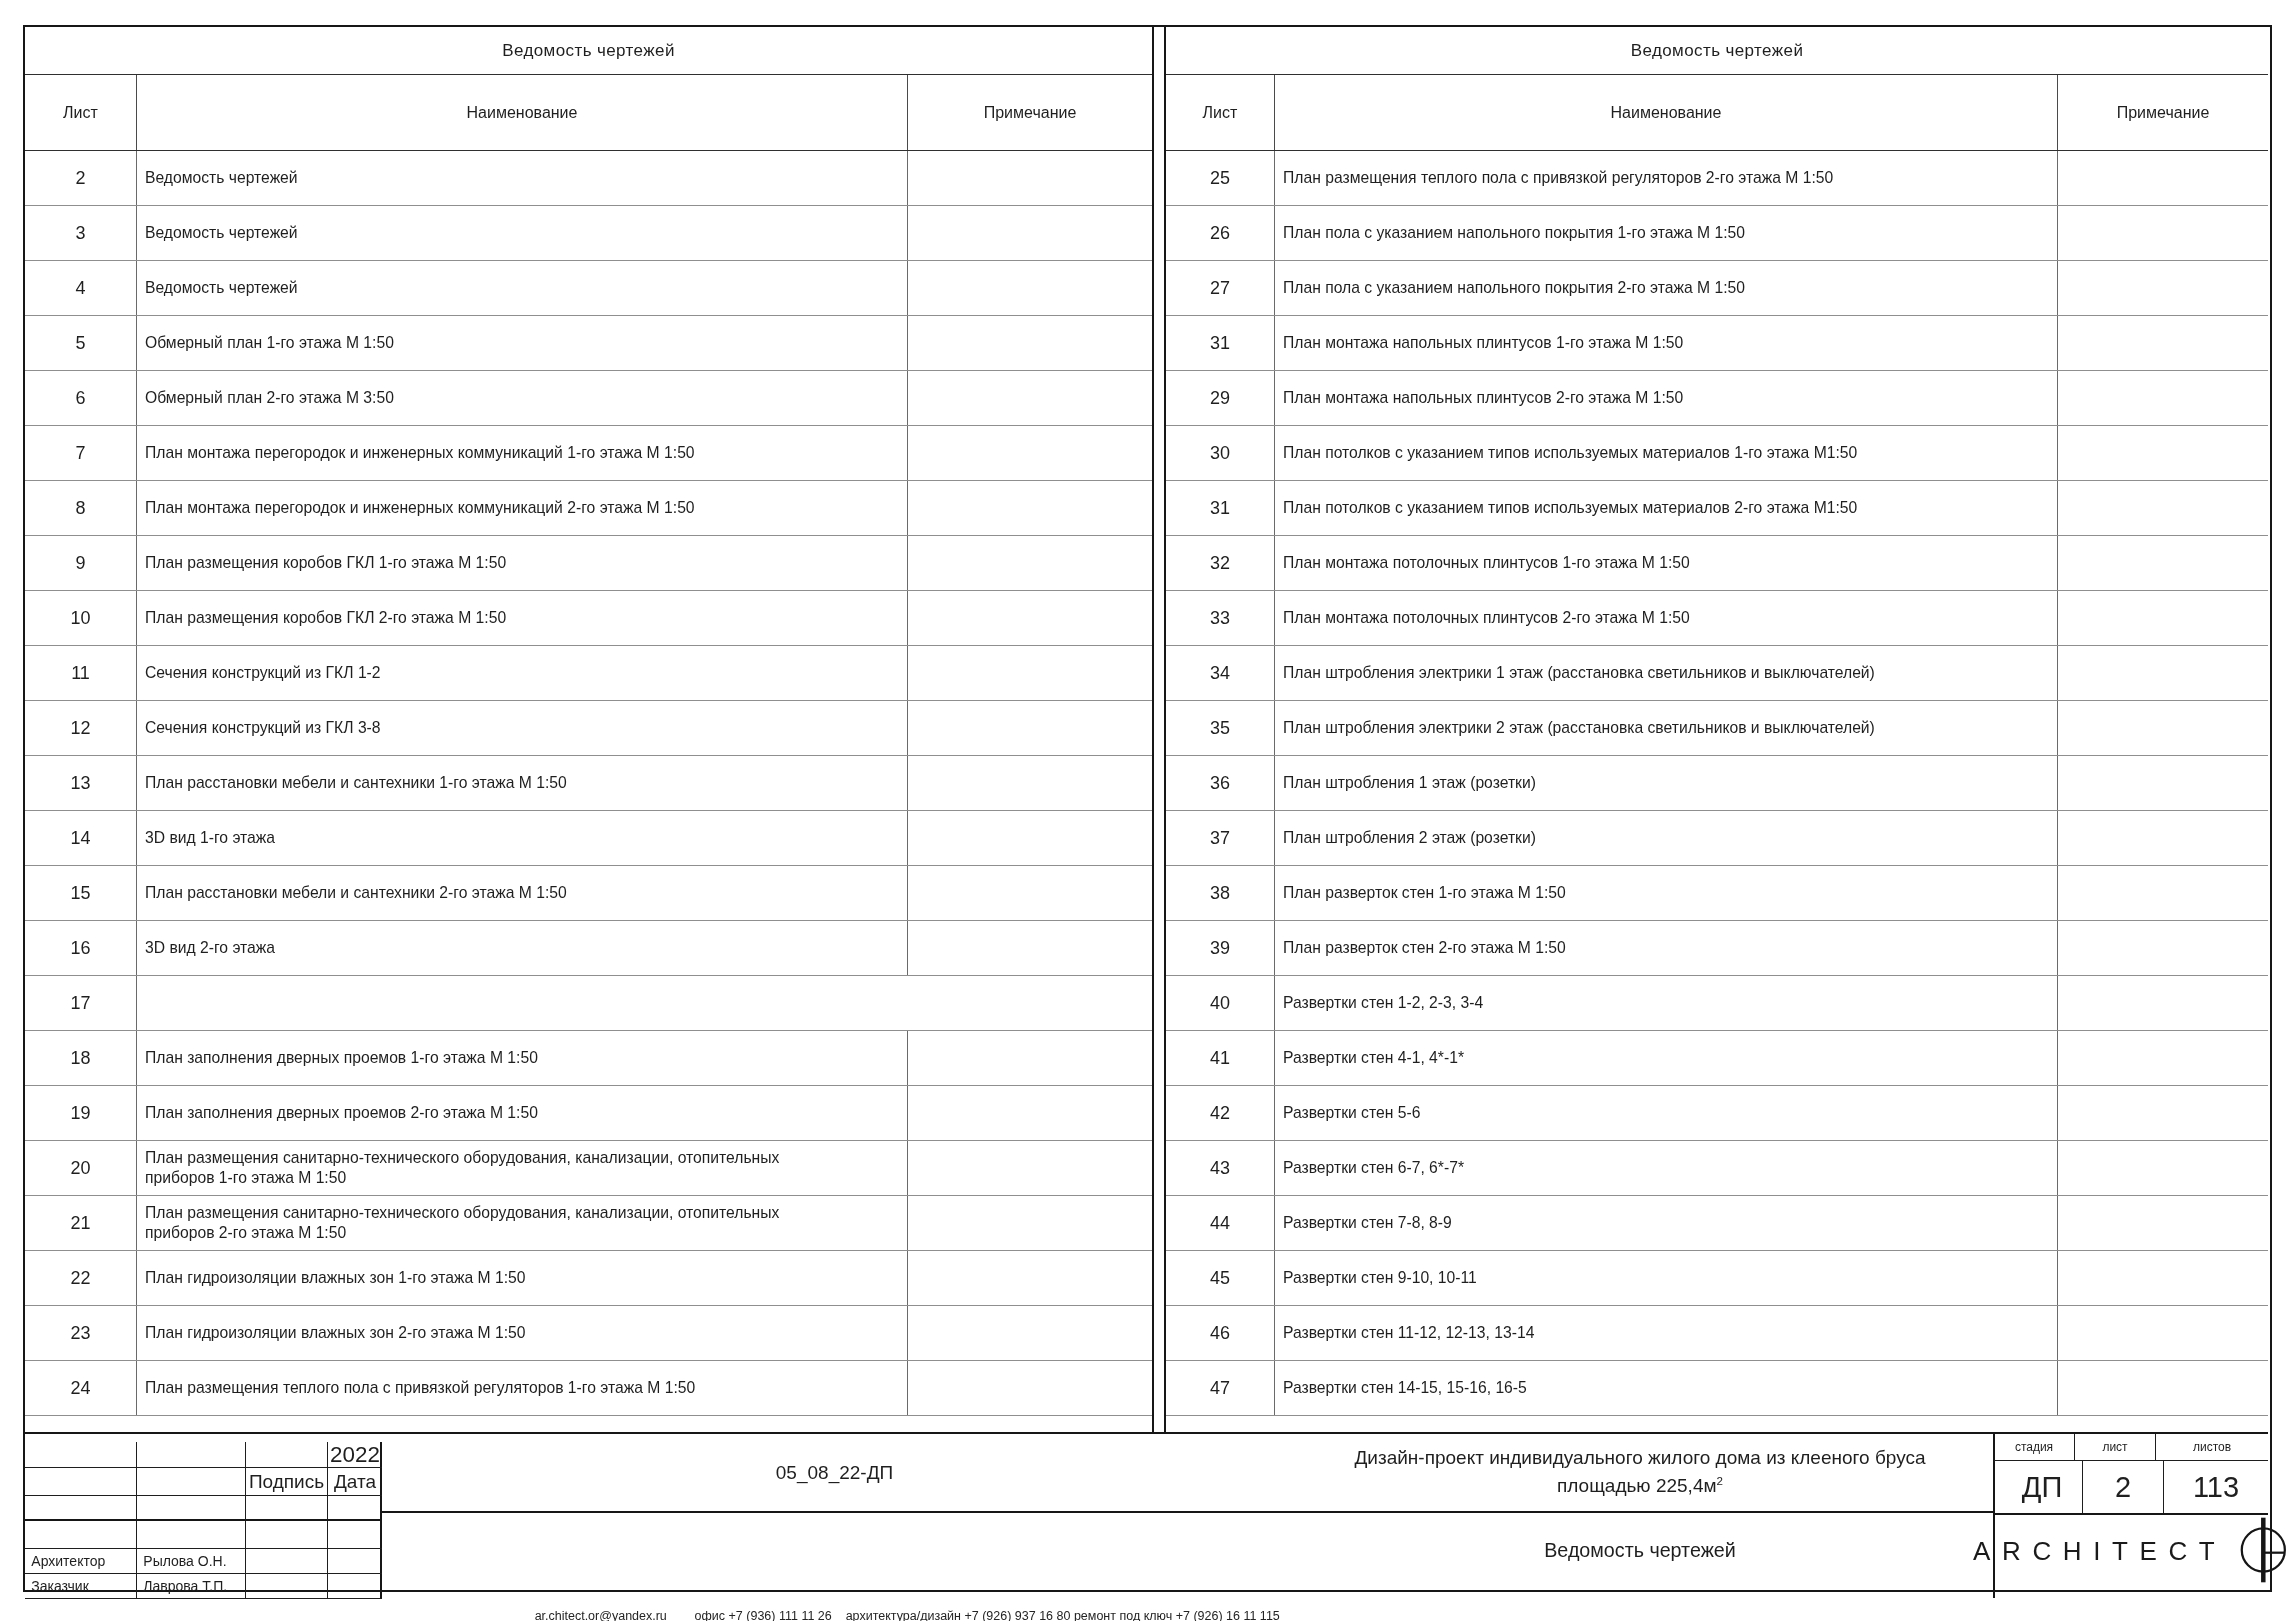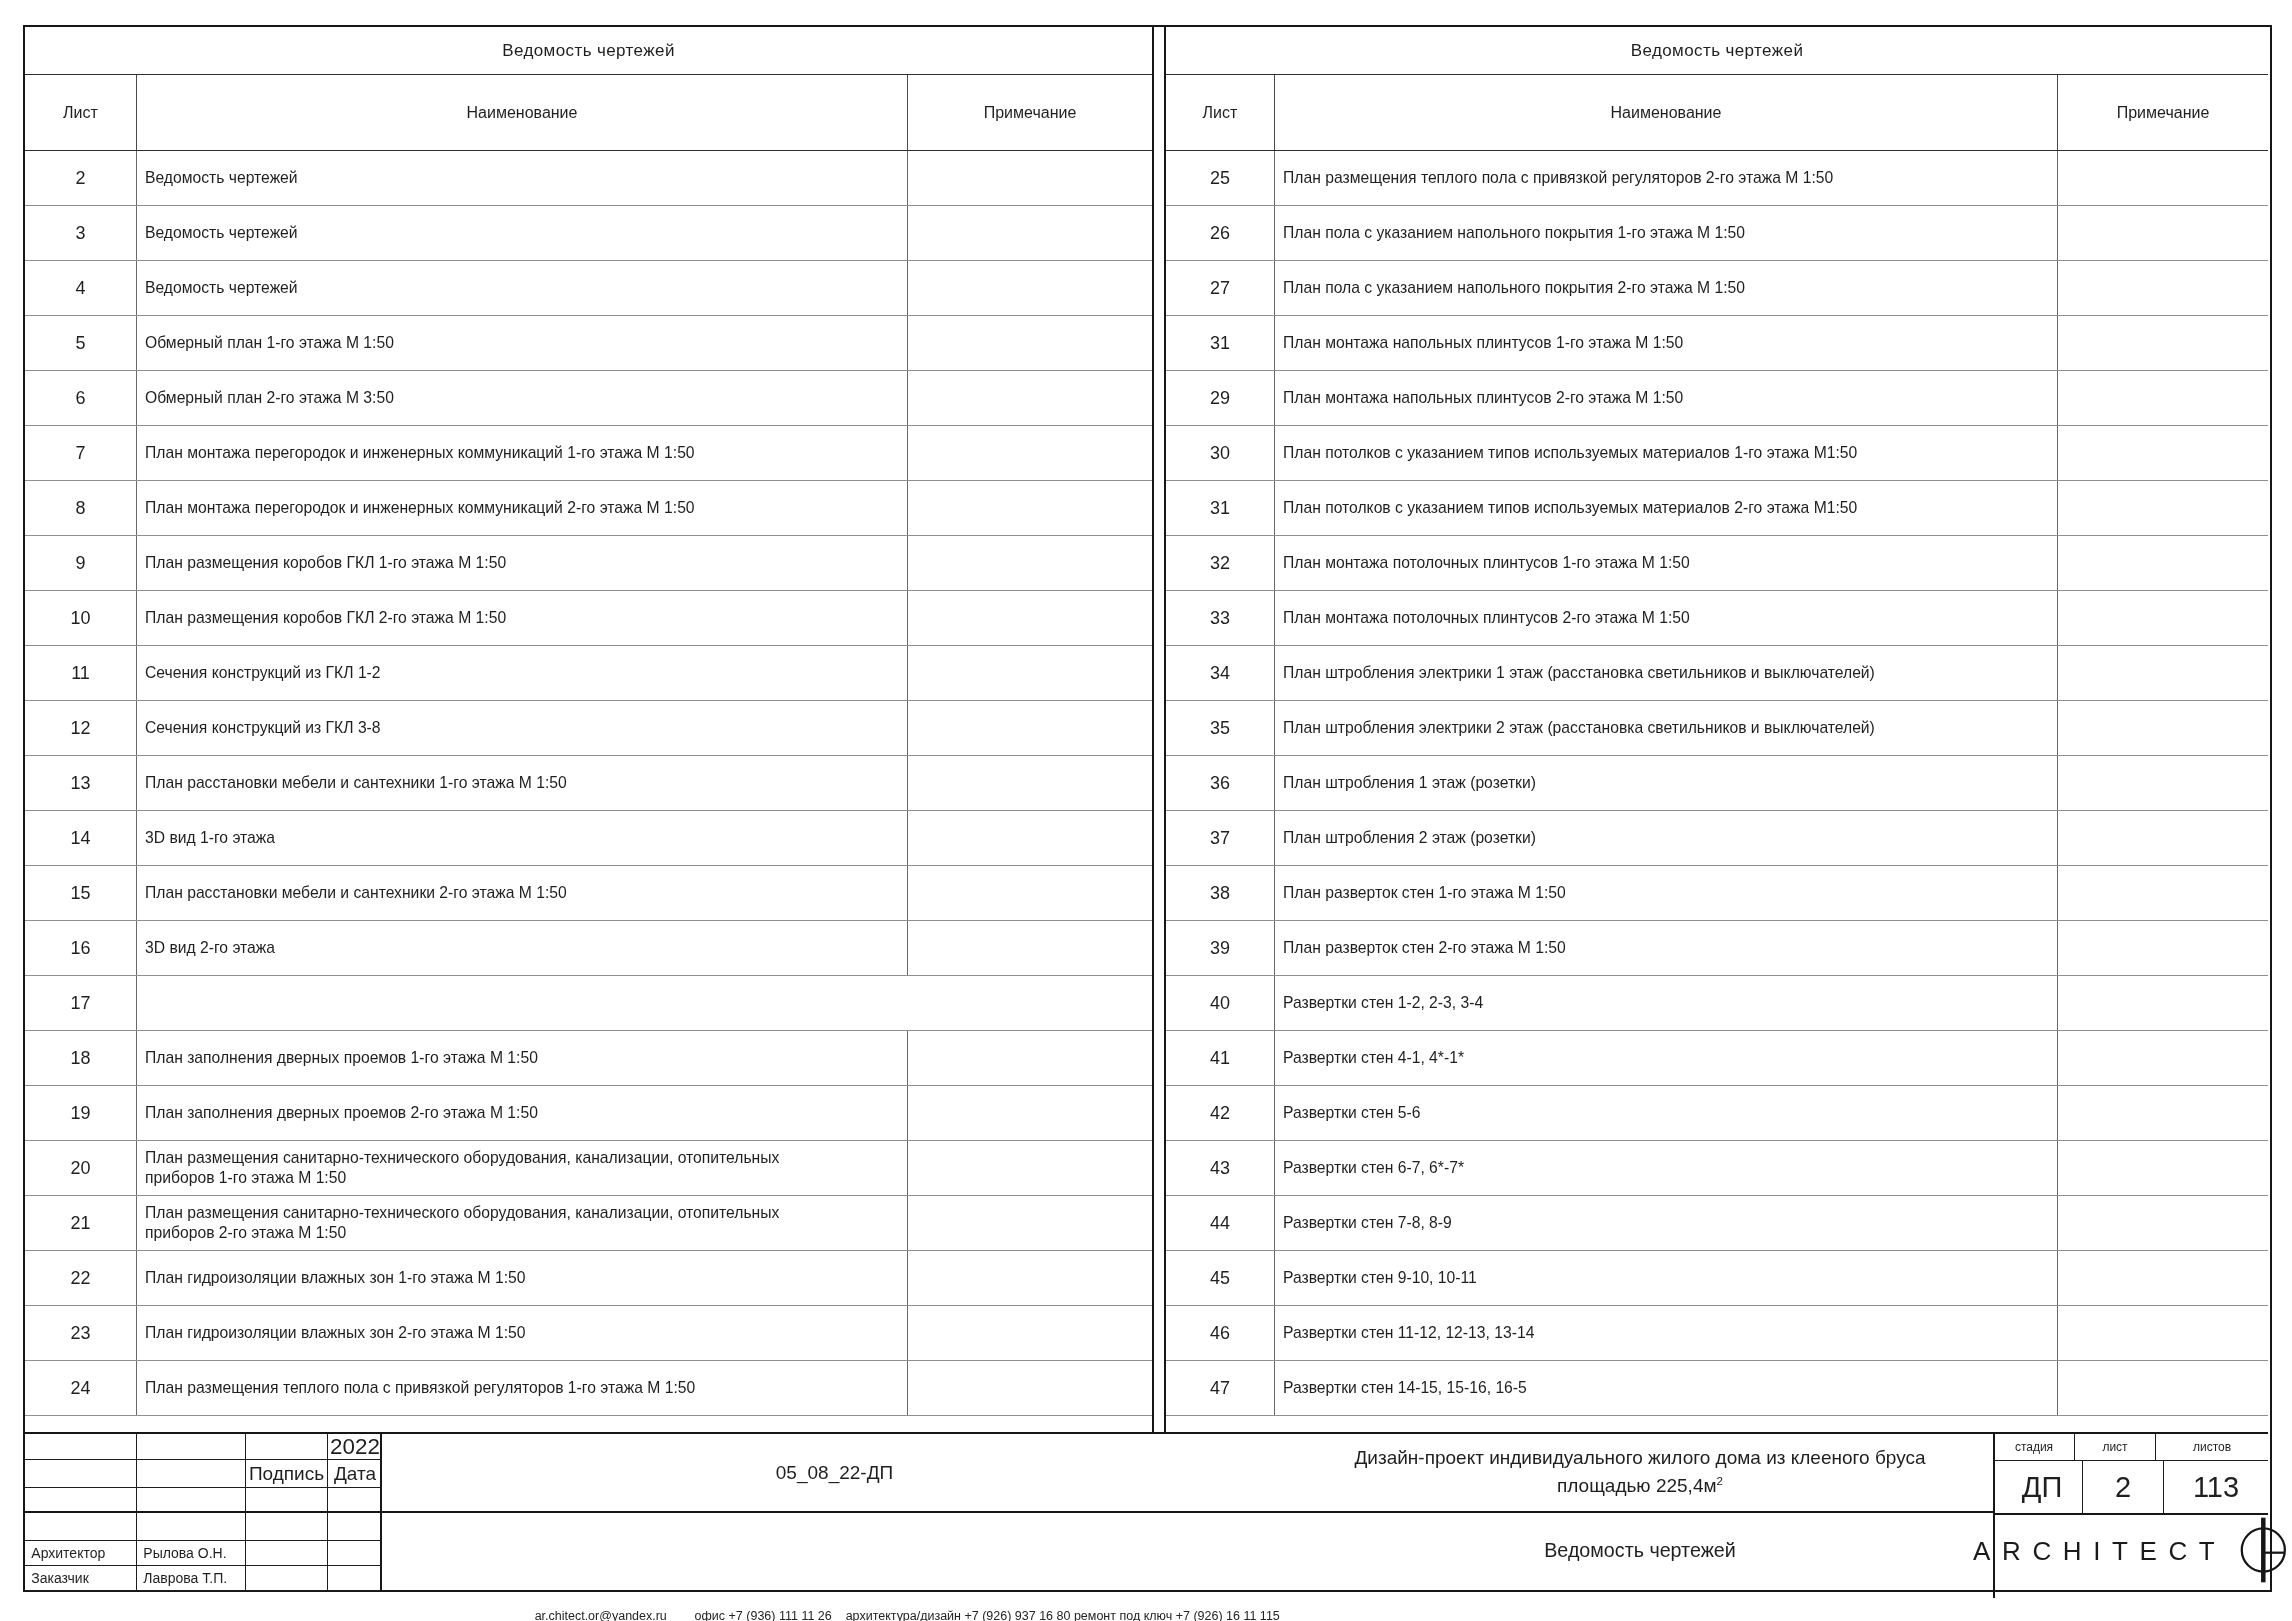--- a/index.html
+++ b/index.html
@@ -49,21 +49,21 @@
   }
   .c-note{width:244px;}
   .right .c-note{width:210px;}
 
   
   .titleblock{
     position:absolute;left:0;top:1405px;width:2243px;height:157px;
     border-top:2.7px solid #161616;
   }
   .tb-leftgrid{
-    position:absolute;left:0;top:0;width:357px;height:157px;
+    position:absolute;left:0;top:8px;width:357px;height:157px;
     border-right:2.7px solid #161616;
     display:grid;
     grid-template-columns:112px 109px 82px 54px;
     grid-template-rows:26px 28px 25px 28px 25px 25px;
   }
   .tb-cell{
     border-right:1.8px solid #1e1e1e;border-bottom:1.8px solid #1e1e1e;
     display:flex;align-items:center;font-size:14px;
     padding-left:6.3px;overflow:hidden;white-space:nowrap;
   }

